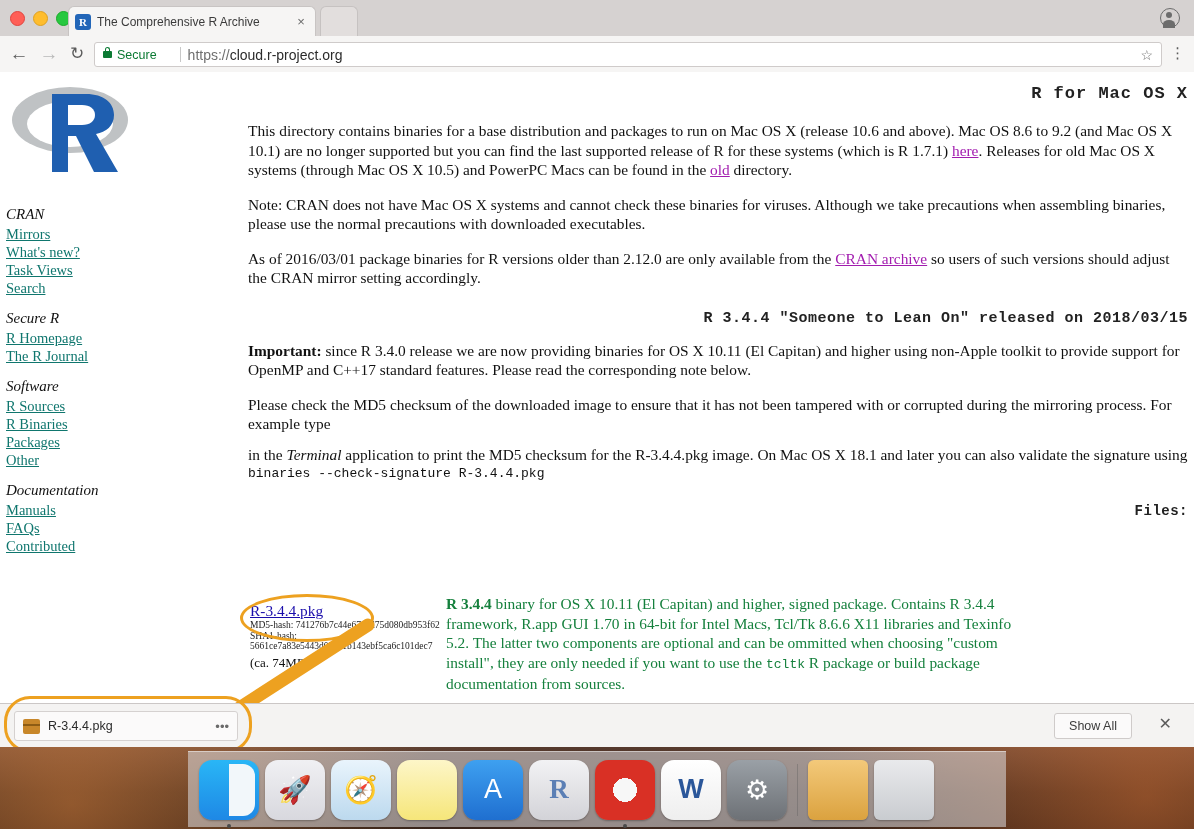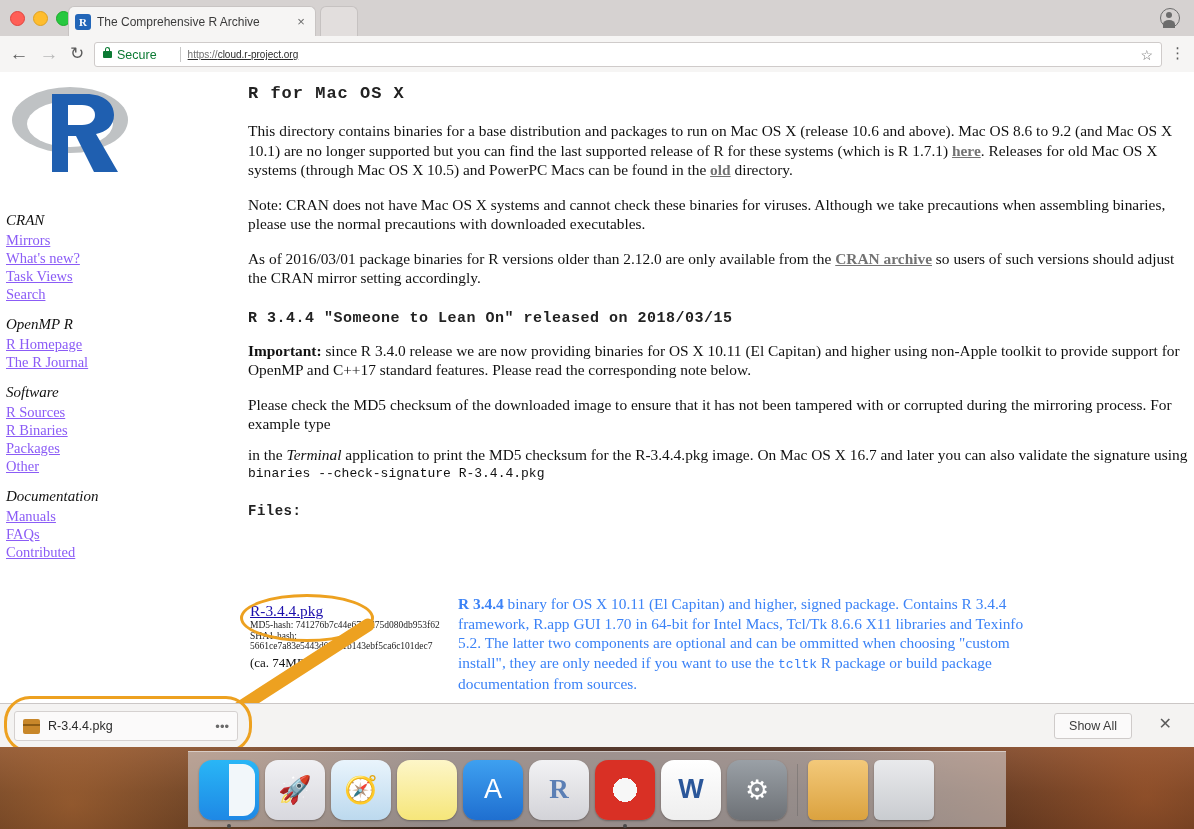--- a/index.html
+++ b/index.html
@@ -176,23 +176,22 @@
     color: #0b7a33;
     margin-right: 23px;
   }
   .sep {
     width: 1px;
     height: 15px;
     background: #c8c8c8;
     margin-right: 7px;
   }
   .url {
-    font-size: 10px;
+    font-size: 14px;
     color: #2b2b2b;
-    text-decoration: underline;
   }
   .url .scheme { color: #6f6f6f; }
   .star {
     position: absolute;
     right: 8px; top: 4px;
     font-size: 14px;
     color: #6e6e6e;
   }
   .menu-dots {
     position: absolute;
@@ -212,48 +211,48 @@
     overflow: hidden;
     font-family: "Liberation Serif", serif;
   }
   .r-logo {
     position: absolute;
     left: 8px; top: 8px;
     width: 128px; height: 96px;
   }
   .sidebar {
     position: absolute;
-    left: 6px; top: 140px;
+    left: 6px; top: 134px;
     width: 200px;
     font-size: 14.5px;
     color: #222;
   }
   .side-head {
     font-style: italic;
     font-weight: normal;
     margin: 0 0 2px 0;
     font-size: 15px;
     color: #111;
   }
   .side-group { margin-bottom: 13px; }
   .side-link {
     display: block;
-    color: #8b5cf6;
+    color: #0f766e;
     text-decoration: underline;
     line-height: 18px;
     font-size: 14.5px;
   }
 
   .content {
     position: absolute;
     left: 248px; top: 0;
     width: 940px;
   }
   .h-center {
-    text-align: left;
+    text-align: right;
     font-family: "Liberation Mono", monospace;
     font-weight: bold;
     color: #222;
   }
   .h1 {
     font-size: 17px;
     letter-spacing: 1px;
     margin: 12px 0 18px 0;
   }
   .h2 {
@@ -267,42 +266,41 @@
     margin: 22px 0 12px 0;
   }
   .para {
     font-size: 15.4px;
     line-height: 19.5px;
     color: #111;
     margin: 0 0 15px 0;
     width: 940px;
   }
   .para a {
-    color: #737373;
+    color: #a21caf;
     text-decoration: underline;
-    font-weight: bold;
   }
   .mono {
     font-family: "Liberation Mono", monospace;
     font-size: 13px;
   }
   .codeline {
     font-family: "Liberation Mono", monospace;
     font-size: 13px;
     margin: 1px 0 1px 0;
     color: #111;
   }
   .files-col {
     position: absolute;
-    left: 458px;
+    left: 446px;
     top: 522px;
     width: 590px;
     font-size: 15.4px;
     line-height: 19.5px;
-    color: #3b82f6;
+    color: #15803d;
   }
   .files-col p { margin: 0 0 15px 0; }
 
   .dl-block {
     position: absolute;
     left: 250px;
     top: 530px;
     width: 200px;
   }
   .dl-link {
@@ -534,21 +532,21 @@
 
     <div class="sidebar">
       <div class="side-group">
         <div class="side-head">CRAN</div>
         <a class="side-link" href="#">Mirrors</a>
         <a class="side-link" href="#">What's new?</a>
         <a class="side-link" href="#">Task Views</a>
         <a class="side-link" href="#">Search</a>
       </div>
       <div class="side-group">
-        <div class="side-head">OpenMP R</div>
+        <div class="side-head">Secure R</div>
         <a class="side-link" href="#">R Homepage</a>
         <a class="side-link" href="#">The R Journal</a>
       </div>
       <div class="side-group">
         <div class="side-head">Software</div>
         <a class="side-link" href="#">R Sources</a>
         <a class="side-link" href="#">R Binaries</a>
         <a class="side-link" href="#">Packages</a>
         <a class="side-link" href="#">Other</a>
       </div>
@@ -567,21 +565,21 @@
 
       <p class="para">Note: CRAN does not have Mac OS X systems and cannot check these binaries for viruses. Although we take precautions when assembling binaries, please use the normal precautions with downloaded executables.</p>
 
       <p class="para"><span>As of 2016/03/01 package binaries for R versions older than 2.12.0 are only available from the </span><a href="#">CRAN archive</a><span> so users of such versions should adjust the CRAN mirror setting accordingly.</span></p>
 
       <div class="h-center h2">R 3.4.4 "Someone to Lean On" released on 2018/03/15</div>
 
       <p class="para"><b>Important:</b><span> since R 3.4.0 release we are now providing binaries for OS X 10.11 (El Capitan) and higher using non-Apple toolkit to provide support for OpenMP and C++17 standard features. Please read the corresponding note below.</span></p>
 
       <p class="para" style="margin-bottom:11px">Please check the MD5 checksum of the downloaded image to ensure that it has not been tampered with or corrupted during the mirroring process. For example type</p>
-      <p class="para" style="margin-bottom:2px"><span>in the </span><i>Terminal</i><span> application to print the MD5 checksum for the R-3.4.4.pkg image. On Mac OS X 16.7 and later you can also validate the signature using</span></p>
+      <p class="para" style="margin-bottom:2px"><span>in the </span><i>Terminal</i><span> application to print the MD5 checksum for the R-3.4.4.pkg image. On Mac OS X 18.1 and later you can also validate the signature using</span></p>
       <div class="codeline">binaries --check-signature R-3.4.4.pkg</div>
 
       <div class="h-center h3">Files:</div>
     </div>
 
     <div class="dl-block">
       <a class="dl-link" href="#">R-3.4.4.pkg</a>
       <div class="hash">MD5-hash: 741276b7c44e67a9d75d080db953f62</div>
       <div class="hash">SHA1-hash: 5661ce7a83e5443d056c1b143ebf5ca6c101dec7</div>
       <div class="size">(ca. 74MB)</div>

